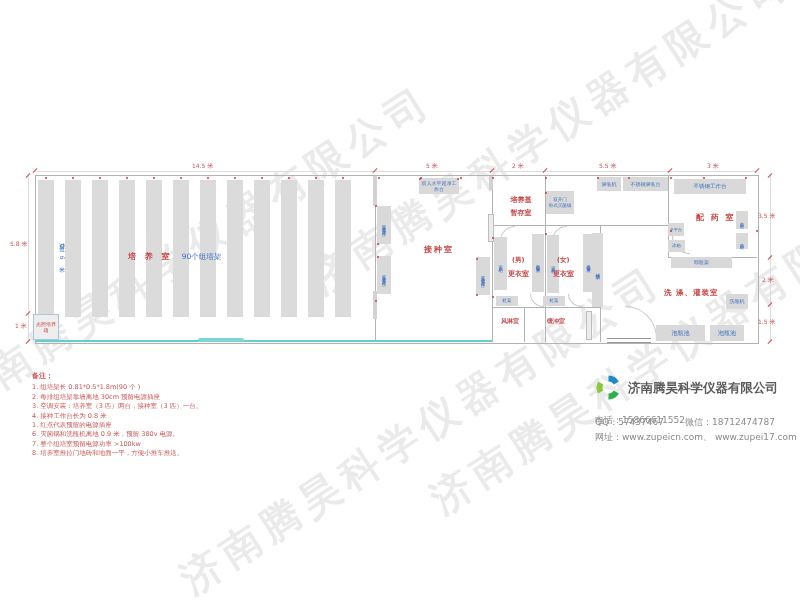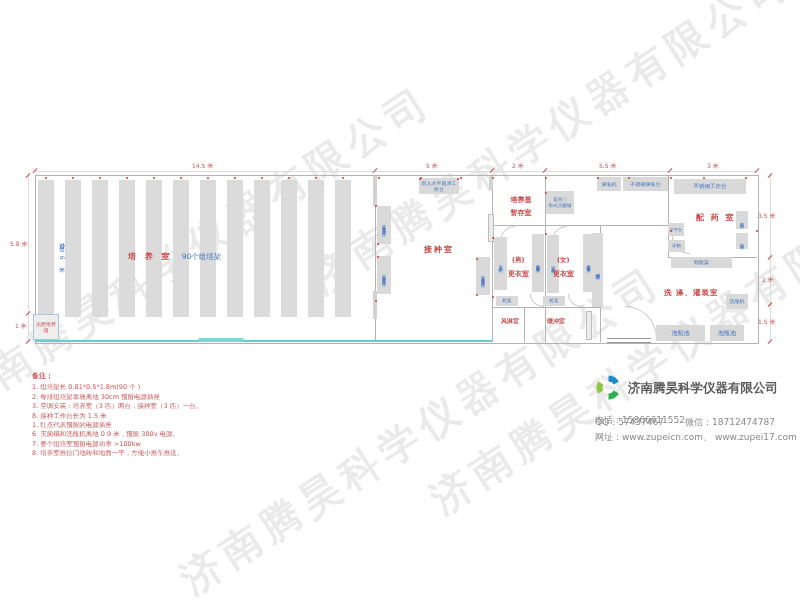--- a/index.html
+++ b/index.html
@@ -167,21 +167,21 @@
   <div class="dots" style="left:45px;top:177px;box-shadow:27px 0 #d23a3a,54px 0 #d23a3a,81px 0 #d23a3a,108px 0 #d23a3a,135px 0 #d23a3a,162px 0 #d23a3a,189px 0 #d23a3a,216px 0 #d23a3a,243px 0 #d23a3a,270px 0 #d23a3a,297px 0 #d23a3a"></div>
   <div class="dots" style="left:378px;top:177px;box-shadow:42px 0 #d23a3a,82px 0 #d23a3a,114px 0 #d23a3a,167px 0 #d23a3a,219px 0 #d23a3a,250px 0 #d23a3a,292px 0 #d23a3a,325px 0 #d23a3a,367px 0 #d23a3a"></div>
   <div class="dots" style="left:375px;top:205px;box-shadow:0 95px #d23a3a,117px 32px #d23a3a,117px 91px #d23a3a,170px 28px #d23a3a,170px -13px #d23a3a,295px 25px #d23a3a,381px 25px #d23a3a,2px 38px #d23a3a,2px 51px #d23a3a,101px 53px #d23a3a,101px 89px #d23a3a,44px -27px #d23a3a,82px -27px #d23a3a"></div>
 </div>
 
 <div class="notes">
   <div class="t">备注：</div>
   <div>1. 组培架长 0.81*0.5*1.8m(90 个 )</div>
   <div>2. 每排组培架靠墙离地 30cm 预留电源插座</div>
   <div>3. 空调安装：培养室（3 匹）两台，接种室（3 匹）一台。</div>
-  <div>8. 接种工作台长为 1.5 米</div>
+  <div>4. 接种工作台长为 0.8 米</div>
   <div>1. 红点代表预留的电源插座</div>
   <div>6. 灭菌锅和洗瓶机离地 0.9 米，预留 380v 电源。</div>
   <div>7. 整个组培室预留电源功率 &gt;100kw</div>
   <div>8. 培养室推拉门地砖和地面一平，方便小推车推送。</div>
 </div>
 
 <div class="company">
   <svg width="27" height="27" viewBox="0 0 36 36" style="position:absolute;left:0;top:2px">
     <path fill="#1e8bc8" d="M18 2 A16 16 0 0 1 31.8 10 L25 14 A8 8 0 0 0 18 10 Z"></path>
     <g transform="rotate(120 18 18)">

